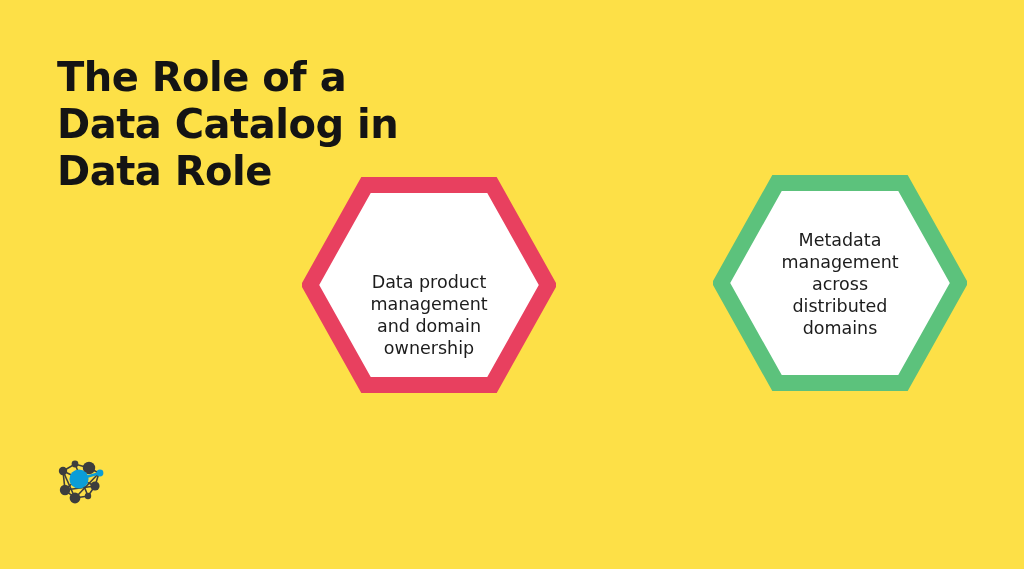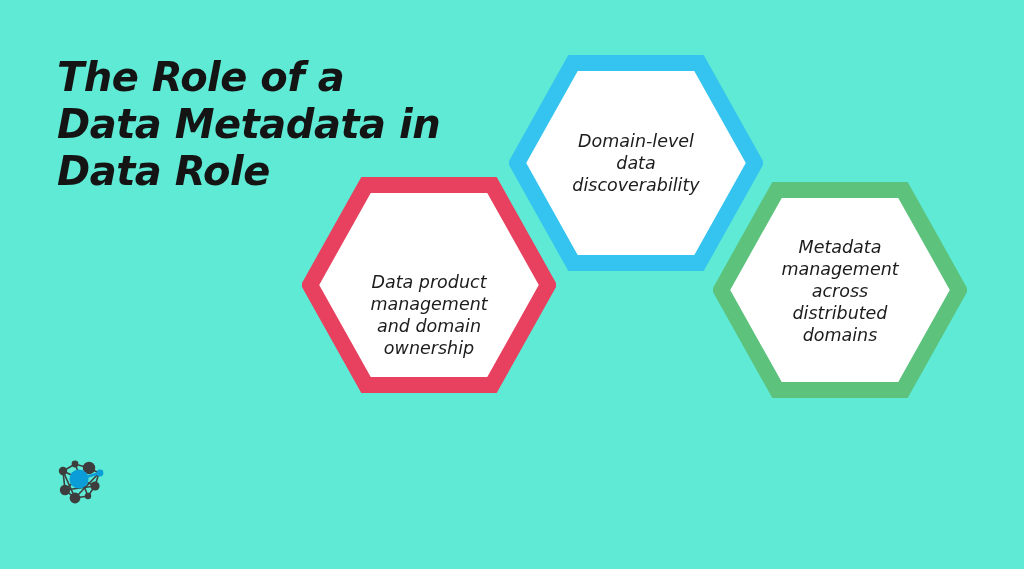--- a/index.html
+++ b/index.html
@@ -10,23 +10,22 @@
   body {
     width: 1024px;
     height: 569px;
     overflow: hidden;
     font-family: "Liberation Sans", sans-serif;
   }
   #canvas {
     position: relative;
     width: 1024px;
     height: 569px;
-    background: #5eead4;
+    background: #fde047;
     overflow: hidden;
-    font-style: italic;
   }
 
   
   #title-block {
     position: absolute;
     left: 57px;
     top: 54px;
     width: 400px;
   }
   #title-block .title-line {
@@ -73,21 +72,21 @@
     font-size: 17.5px;
     line-height: 22px;
     color: #1c1c1c;
     white-space: pre-line;
     pointer-events: none;
   }
 
   
   #hex-blue   { left: 509px; top: 55px;  width: 254px; height: 216px; }
   #hex-pink   { left: 302px; top: 177px; width: 254px; height: 272px; }
-  #hex-green  { left: 713px; top: 182px; width: 254px; height: 216px; }
+  #hex-green  { left: 713px; top: 175px; width: 254px; height: 216px; }
   #hex-orange { left: 511px; top: 297px; width: 254px; height: 216px; }
 
   
   #hex-blue   .hex-label { transform: translateY(0px); }
   #hex-pink   .hex-label { transform: translateY(2px); }
   #hex-green  .hex-label { transform: translateY(1px); }
   #hex-orange .hex-label { transform: translateY(8px); }
 
   
   #hex-pink   { z-index: 1; }
@@ -104,21 +103,21 @@
     height: 56px;
   }
 </style>
 </head>
 <body>
 
 <div id="canvas">
 
   <div id="title-block">
     <span class="title-line">The Role of a</span>
-    <span class="title-line">Data Metadata in</span>
+    <span class="title-line">Data Catalog in</span>
     <span class="title-line">Data Role</span>
   </div>
 
   <div id="hex-diagram">
 
     <div class="hex-cell" id="hex-pink">
       <svg width="254" height="216" viewBox="0 0 254 216">
         <polygon points="64,8 190,8 246,108 190,208 64,208 8,108" fill="#ffffff" stroke="#e8405f" stroke-width="16" stroke-linejoin="miter"></polygon>
       </svg>
       <div class="hex-label">Data product
@@ -131,28 +130,20 @@
       <svg width="254" height="216" viewBox="0 0 254 216">
         <polygon points="64,8 190,8 246,108 190,208 64,208 8,108" fill="#ffffff" stroke="#5cc27c" stroke-width="16" stroke-linejoin="miter"></polygon>
       </svg>
       <div class="hex-label">Metadata
 management
 across
 distributed
 domains</div>
     </div>
 
-    <div class="hex-cell" id="hex-blue">
-      <svg width="254" height="216" viewBox="0 0 254 216">
-        <polygon points="64,8 190,8 246,108 190,208 64,208 8,108" fill="#ffffff" stroke="#35c4f0" stroke-width="16" stroke-linejoin="miter"></polygon>
-      </svg>
-      <div class="hex-label">Domain-level
-data
-discoverability</div>
-    </div>
 
 
   </div>
 
   <div id="brand-logo">
     <svg width="56" height="56" viewBox="0 0 56 56">
       <g stroke="#3d3d3d" stroke-width="1.6" fill="none">
         <path d="M8,17 L20,10 L34,14 L44,19 L40,32 L33,42 L20,44 L10,36 Z"></path>
         <path d="M8,17 L20,44"></path>
         <path d="M20,10 L33,42"></path>

